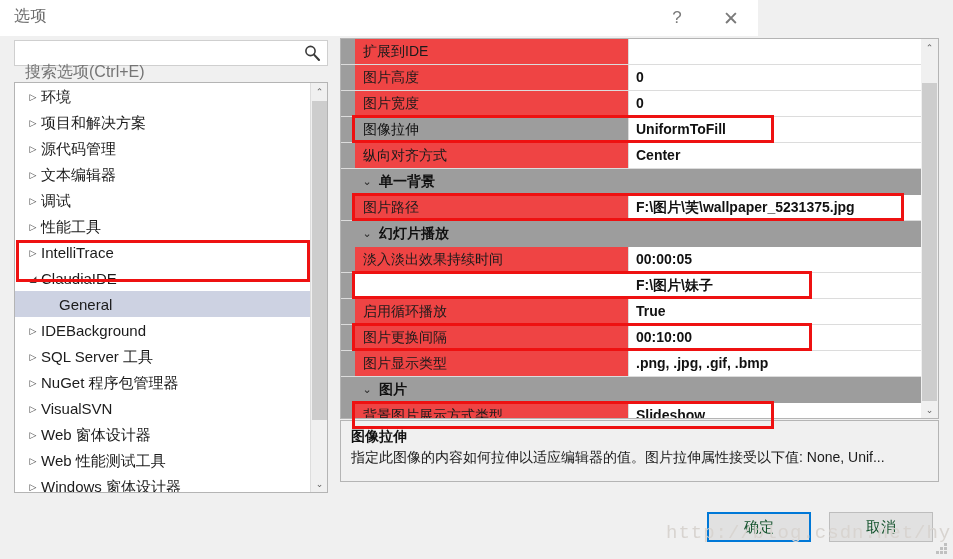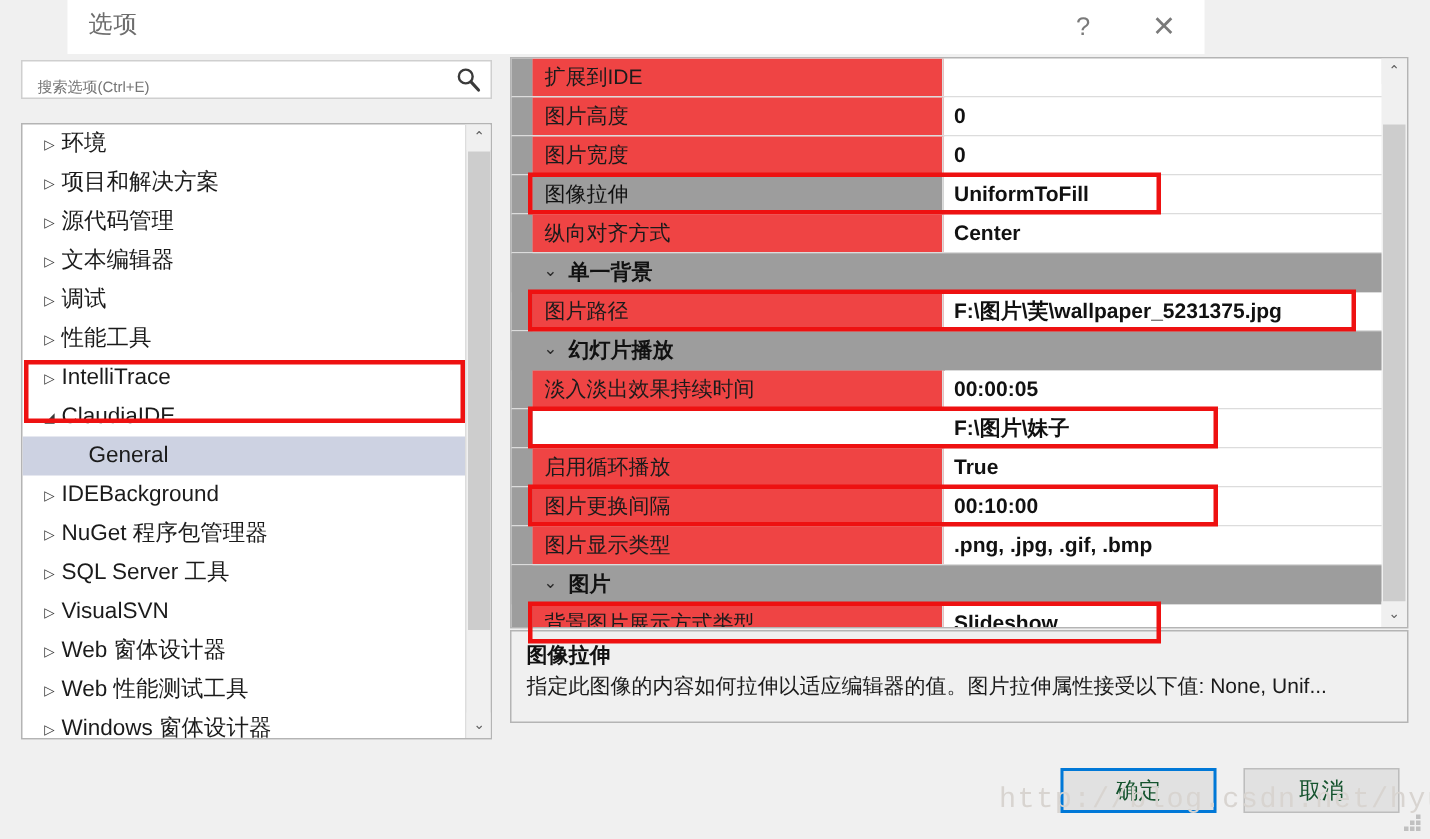--- a/index.html
+++ b/index.html
@@ -6,31 +6,31 @@
   body{
     width:953px;height:559px;overflow:hidden;
     background:#f0f0f0;
     font-family:"Liberation Sans","DejaVu Sans",sans-serif;
     font-size:14px;color:#1b1b1b;
     -webkit-font-smoothing:antialiased;
   }
   .dialog{position:relative;width:953px;height:559px;background:#f0f0f0;}
 
   
-  .titlebar{position:absolute;left:0;top:0;width:758px;height:36px;background:#ffffff;margin-left:45px;}
+  .titlebar{position:absolute;left:0;top:0;width:758px;height:36px;background:#ffffff;}
   .title-text{position:absolute;left:14px;top:6px;font-size:16px;color:#6d6d6d;letter-spacing:.5px;}
   .tb-btn{position:absolute;top:0;height:36px;width:46px;display:flex;align-items:center;justify-content:center;color:#7a7a7a;}
   .tb-help{right:58px;font-size:17px;}
   .tb-close{right:4px;font-size:19px;font-weight:300;}
 
   
   .search-wrap{position:absolute;left:14px;top:40px;width:314px;height:26px;
     background:#ffffff;border:1px solid #cfcfcf;box-sizing:border-box;}
-  .search-input{position:absolute;left:8px;top:4px;width:272px;height:24px;border:0;outline:0;
-    background:transparent;font-family:inherit;font-size:10px;color:#8a8a8a;}
+  .search-input{position:absolute;left:8px;top:18px;width:272px;height:24px;border:0;outline:0;
+    background:transparent;font-family:inherit;font-size:16px;color:#8a8a8a;}
   .search-icon{position:absolute;right:6px;top:3px;width:18px;height:18px;color:#404040;}
 
   .tree{position:absolute;left:14px;top:82px;width:314px;height:411px;
     background:#ffffff;border:1px solid #b4b4b4;box-sizing:border-box;overflow:hidden;}
   .tree-list{position:absolute;left:0;top:0;width:340px;}
   .tree-item{position:relative;height:26px;line-height:26px;padding-left:10px;white-space:nowrap;
     font-size:15px;color:#1b1b1b;}
   .tree-item .arrow{display:inline-block;width:16px;text-align:center;font-size:9px;color:#3a3a3a;
     vertical-align:middle;line-height:26px;}
   .tree-item.child{padding-left:44px;}
@@ -118,22 +118,22 @@
         <div class="tree-item"><span class="arrow">▷</span><span class="label">环境</span></div>
         <div class="tree-item"><span class="arrow">▷</span><span class="label">项目和解决方案</span></div>
         <div class="tree-item"><span class="arrow">▷</span><span class="label">源代码管理</span></div>
         <div class="tree-item"><span class="arrow">▷</span><span class="label">文本编辑器</span></div>
         <div class="tree-item"><span class="arrow">▷</span><span class="label">调试</span></div>
         <div class="tree-item"><span class="arrow">▷</span><span class="label">性能工具</span></div>
         <div class="tree-item"><span class="arrow">▷</span><span class="label">IntelliTrace</span></div>
         <div class="tree-item"><span class="arrow">◢</span><span class="label">ClaudiaIDE</span></div>
         <div class="tree-item child selected"><span class="label">General</span></div>
         <div class="tree-item"><span class="arrow">▷</span><span class="label">IDEBackground</span></div>
+        <div class="tree-item"><span class="arrow">▷</span><span class="label">SQL Server 工具</span></div>
         <div class="tree-item"><span class="arrow">▷</span><span class="label">NuGet 程序包管理器</span></div>
-        <div class="tree-item"><span class="arrow">▷</span><span class="label">SQL Server 工具</span></div>
         <div class="tree-item"><span class="arrow">▷</span><span class="label">VisualSVN</span></div>
         <div class="tree-item"><span class="arrow">▷</span><span class="label">Web 窗体设计器</span></div>
         <div class="tree-item"><span class="arrow">▷</span><span class="label">Web 性能测试工具</span></div>
         <div class="tree-item"><span class="arrow">▷</span><span class="label">Windows 窗体设计器</span></div>
       </div>
     <div class="tree-sb">
       <div class="sb-arrow sb-up">
         <span>⌃</span>
       </div>
       <div class="sb-thumb" style="top:18px;height:319px;"></div>

